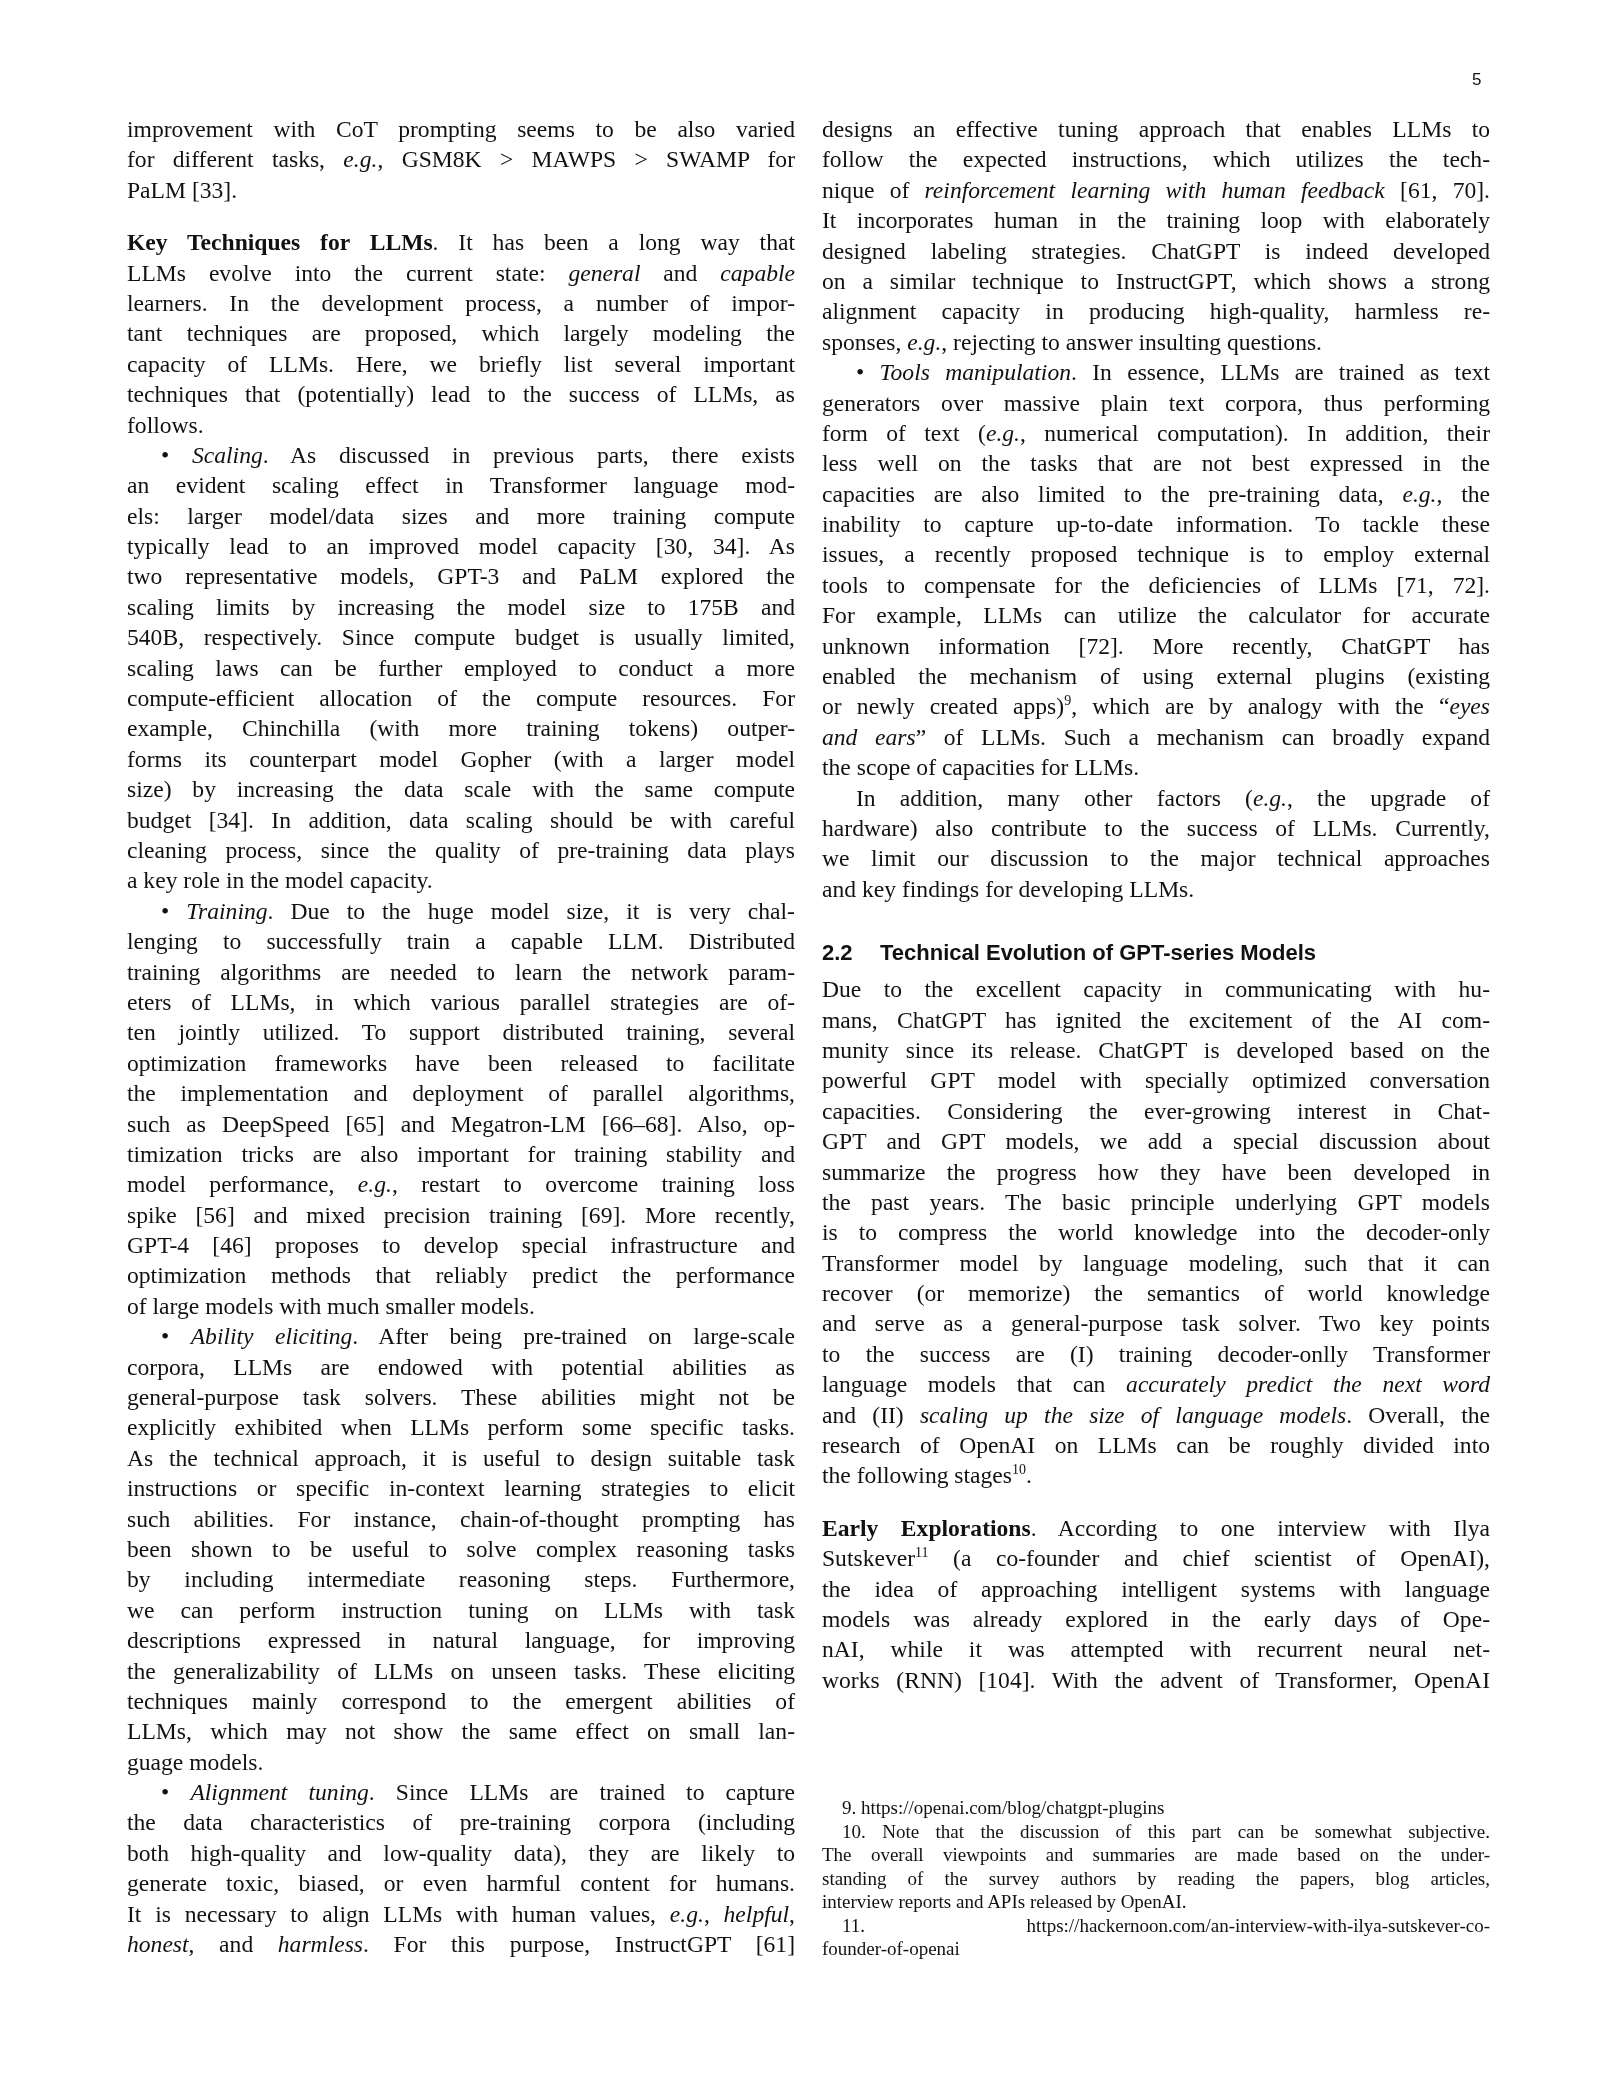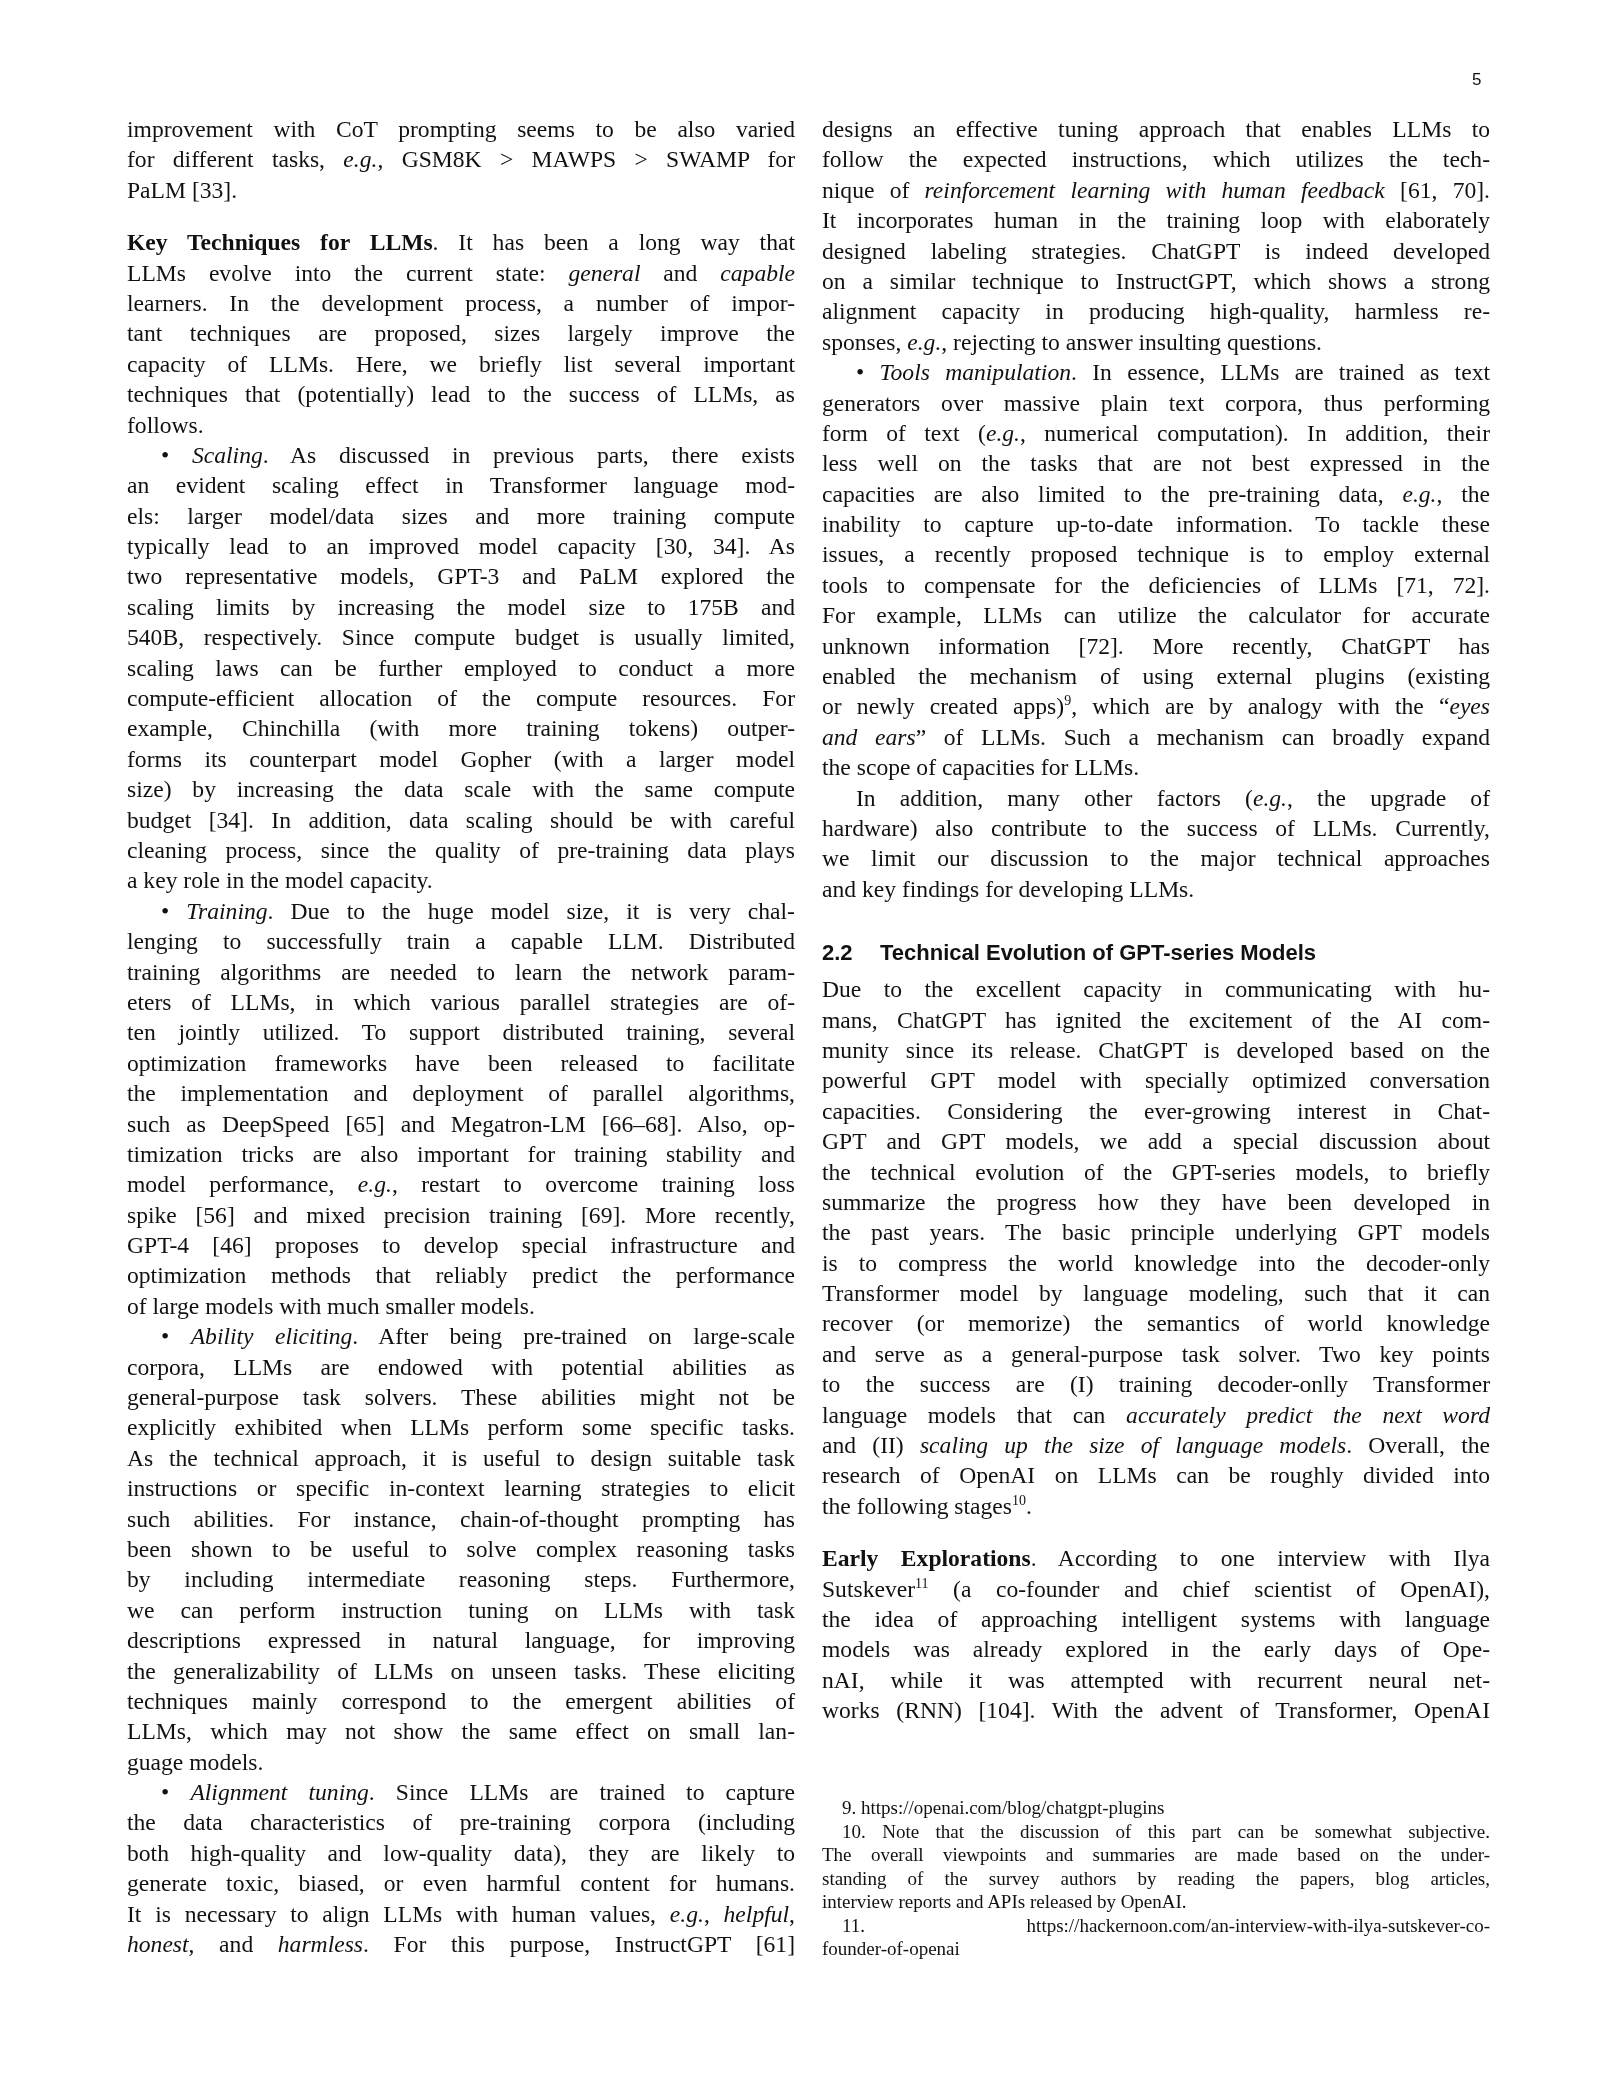--- a/index.html
+++ b/index.html
@@ -34,21 +34,21 @@
   <div class="para">
       <span class="ln">improvement with CoT prompting seems to be also varied</span>
       <span class="ln">for different tasks, <i class="it">e.g.</i>, GSM8K &gt; MAWPS &gt; SWAMP for</span>
       <span class="ln last">PaLM [33].</span>
     </div>
   <div class="gap"></div>
   <div class="para">
       <span class="ln"><b class="bold">Key Techniques for LLMs</b>. It has been a long way that</span>
       <span class="ln">LLMs evolve into the current state: <i class="it">general</i> and <i class="it">capable</i></span>
       <span class="ln">learners. In the development process, a number of impor-</span>
-      <span class="ln">tant techniques are proposed, sizes largely improve the</span>
+      <span class="ln">tant techniques are proposed, which largely modeling the</span>
       <span class="ln">capacity of LLMs. Here, we briefly list several important</span>
       <span class="ln">techniques that (potentially) lead to the success of LLMs, as</span>
       <span class="ln last">follows.</span>
     </div>
   <div class="para">
       <span class="ln indent"><span>• </span><i class="it">Scaling</i>. As discussed in previous parts, there exists</span>
       <span class="ln">an evident scaling effect in Transformer language mod-</span>
       <span class="ln">els: larger model/data sizes and more training compute</span>
       <span class="ln">typically lead to an improved model capacity [30, 34]. As</span>
       <span class="ln">two representative models, GPT-3 and PaLM explored the</span>
@@ -143,21 +143,20 @@
   <h2 class="section-heading">
     <span class="num">2.2</span><span>Technical Evolution of GPT-series Models</span>
   </h2>
   <div class="para">
       <span class="ln">Due to the excellent capacity in communicating with hu-</span>
       <span class="ln">mans, ChatGPT has ignited the excitement of the AI com-</span>
       <span class="ln">munity since its release. ChatGPT is developed based on the</span>
       <span class="ln">powerful GPT model with specially optimized conversation</span>
       <span class="ln">capacities. Considering the ever-growing interest in Chat-</span>
       <span class="ln">GPT and GPT models, we add a special discussion about</span>
-      <span class="ln">the technical evolution of the GPT-series models, to briefly</span>
       <span class="ln">summarize the progress how they have been developed in</span>
       <span class="ln">the past years. The basic principle underlying GPT models</span>
       <span class="ln">is to compress the world knowledge into the decoder-only</span>
       <span class="ln">Transformer model by language modeling, such that it can</span>
       <span class="ln">recover (or memorize) the semantics of world knowledge</span>
       <span class="ln">and serve as a general-purpose task solver. Two key points</span>
       <span class="ln">to the success are (I) training decoder-onlly Transformer</span>
       <span class="ln">language models that can <i class="it">accurately predict the next word</i></span>
       <span class="ln">and (II) <i class="it">scaling up the size of language models</i>. Overall, the</span>
       <span class="ln">research of OpenAI on LLMs can be roughly divided into</span>

